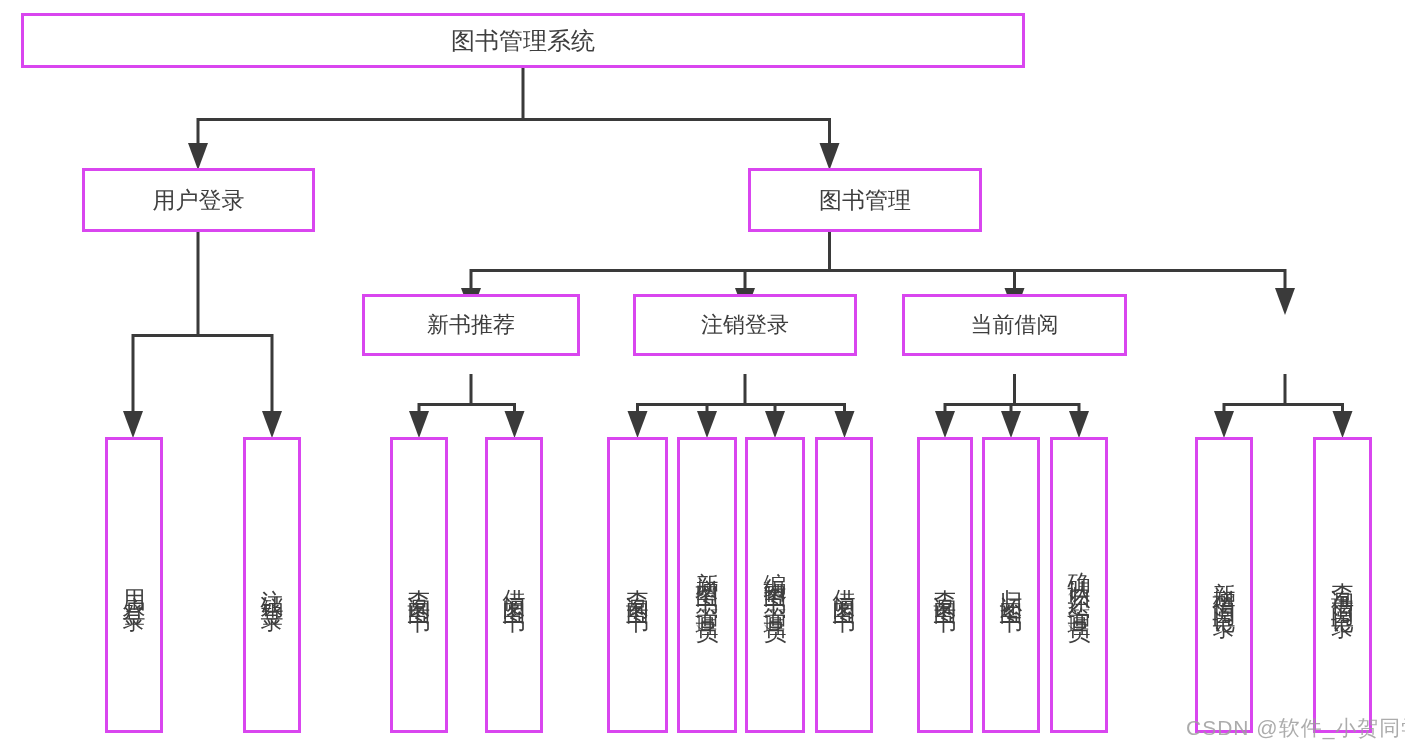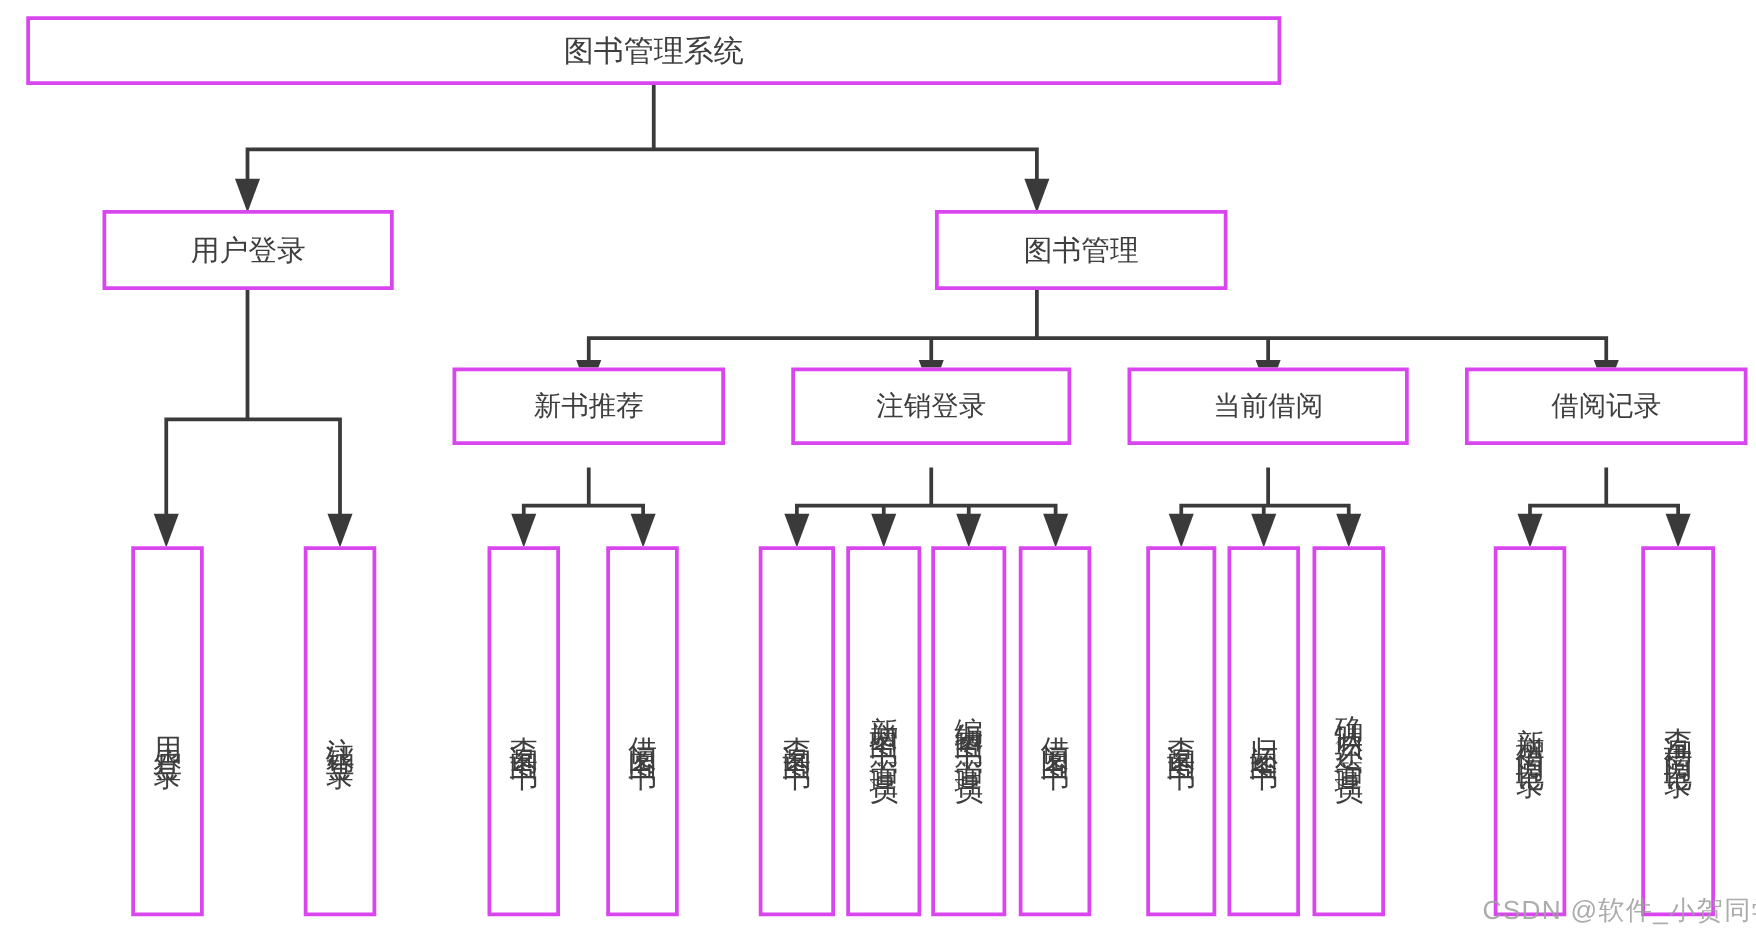--- a/index.html
+++ b/index.html
@@ -102,23 +102,20 @@
 
   <div class="node mid" style="left:362px;width:218px;">
     <span>新书推荐</span>
   </div>
   <div class="node mid" style="left:633px;width:224px;">
     <span>注销登录</span>
   </div>
   <div class="node mid" style="left:902px;width:225px;justify-content:center;">
     <span>当前借阅</span>
   </div>
-  <div class="node mid" style="left:1172px;width:226px;">
-    <span>借阅记录</span>
-  </div>
 
   <div class="node tall" style="left:105px;width:58px;">
     <span class="vtext">用户登录</span>
   </div>
   <div class="node tall" style="left:243px;width:58px;">
     <span class="vtext">注销登录</span>
   </div>
 
   <div class="node tall" style="left:390px;width:58px;">
     <span class="vtext">查询图书</span>

